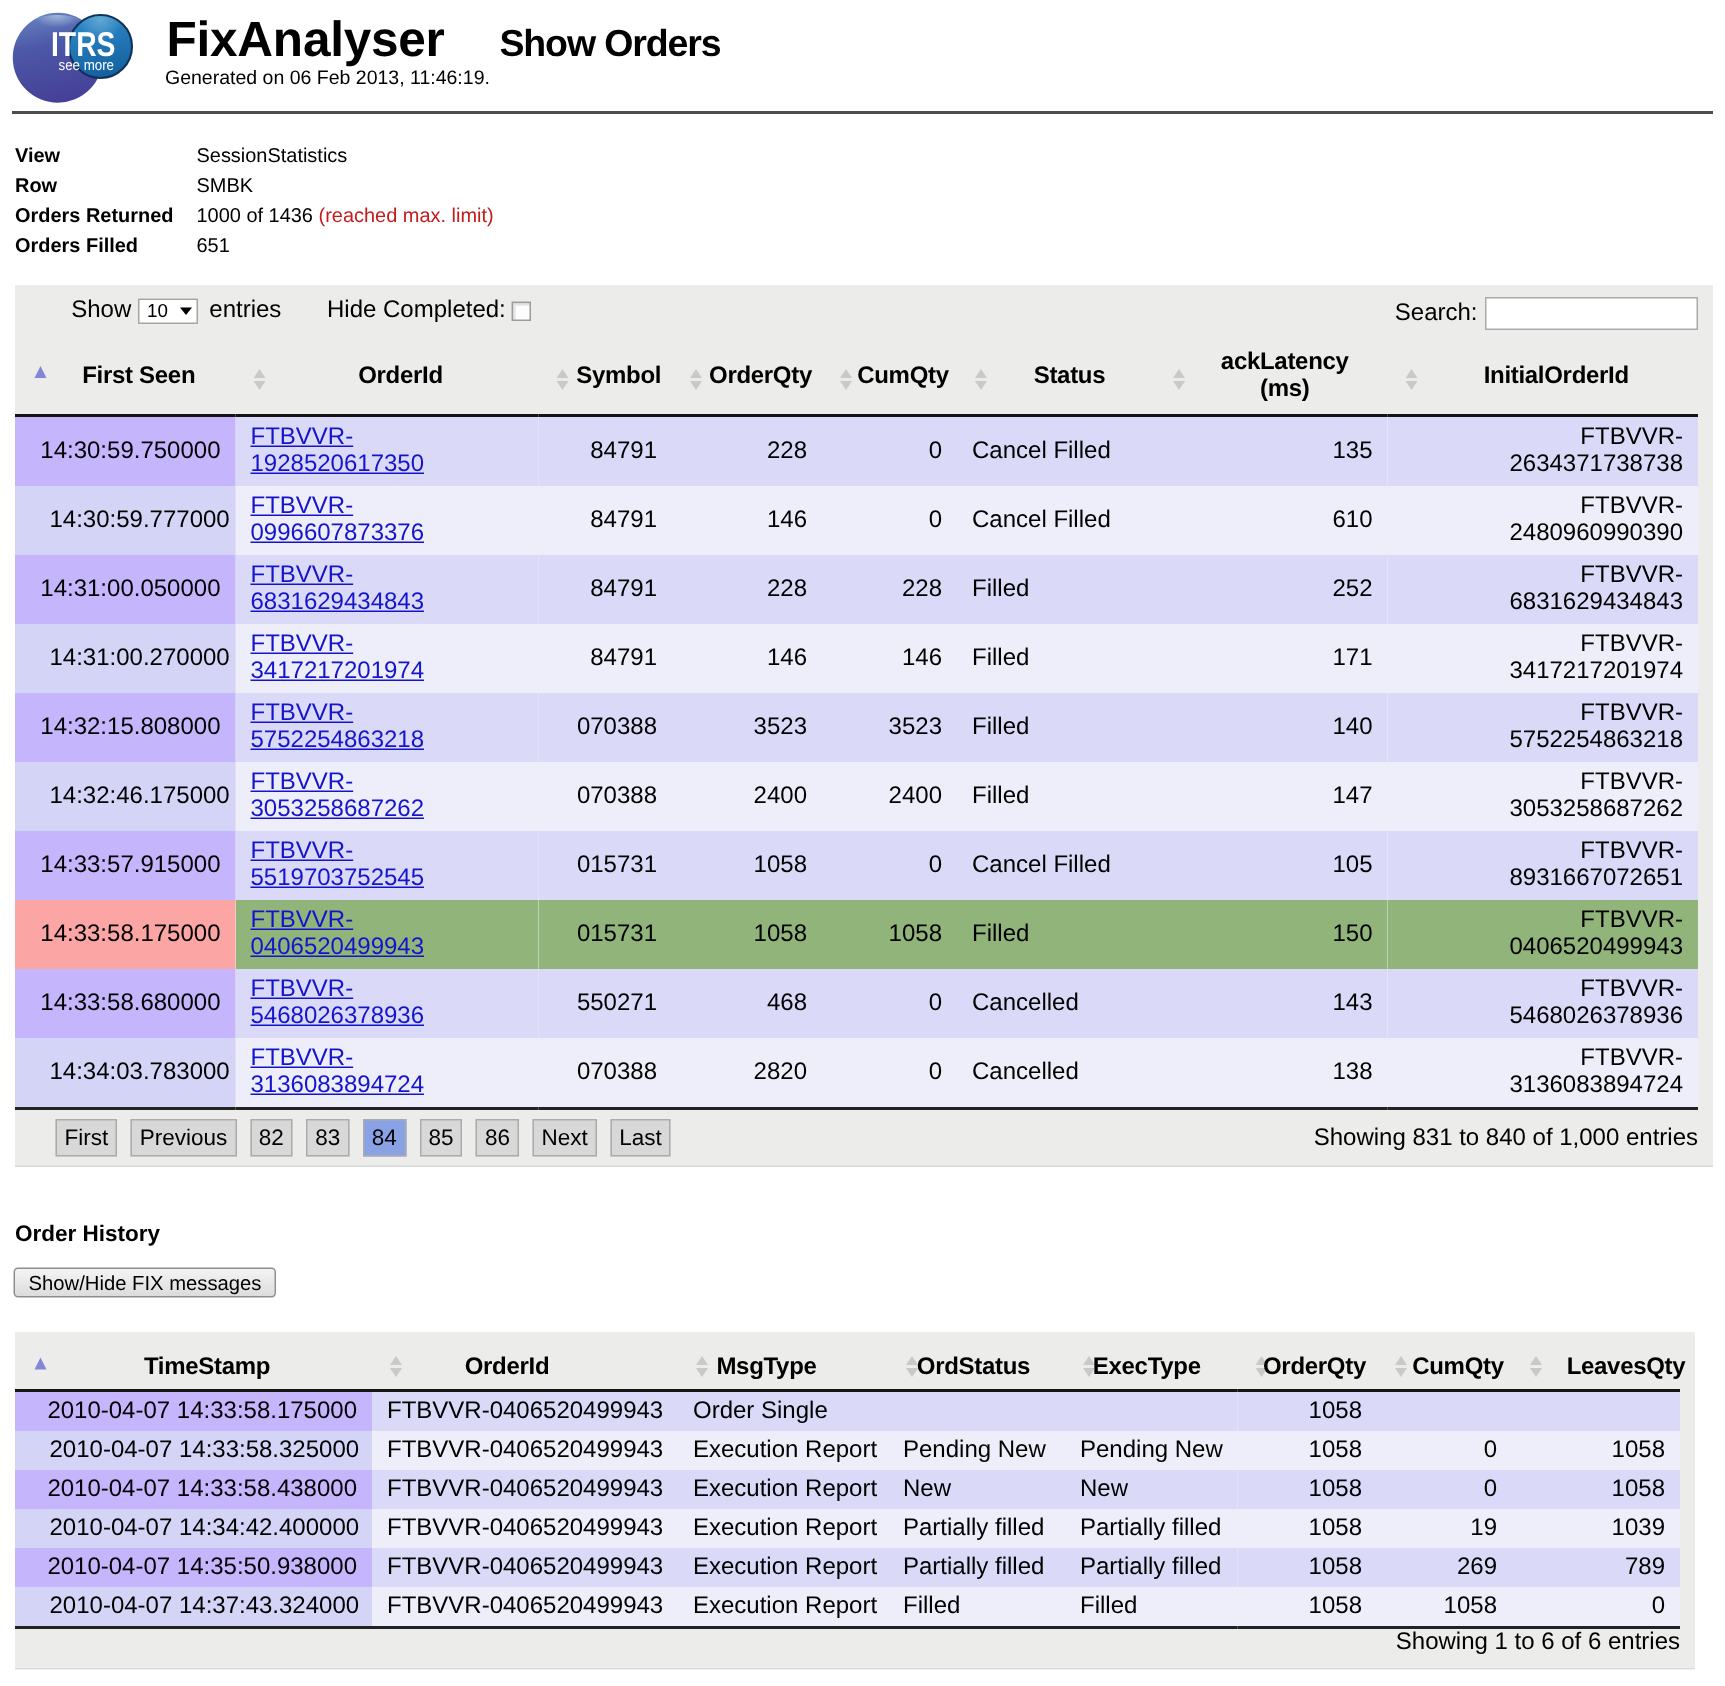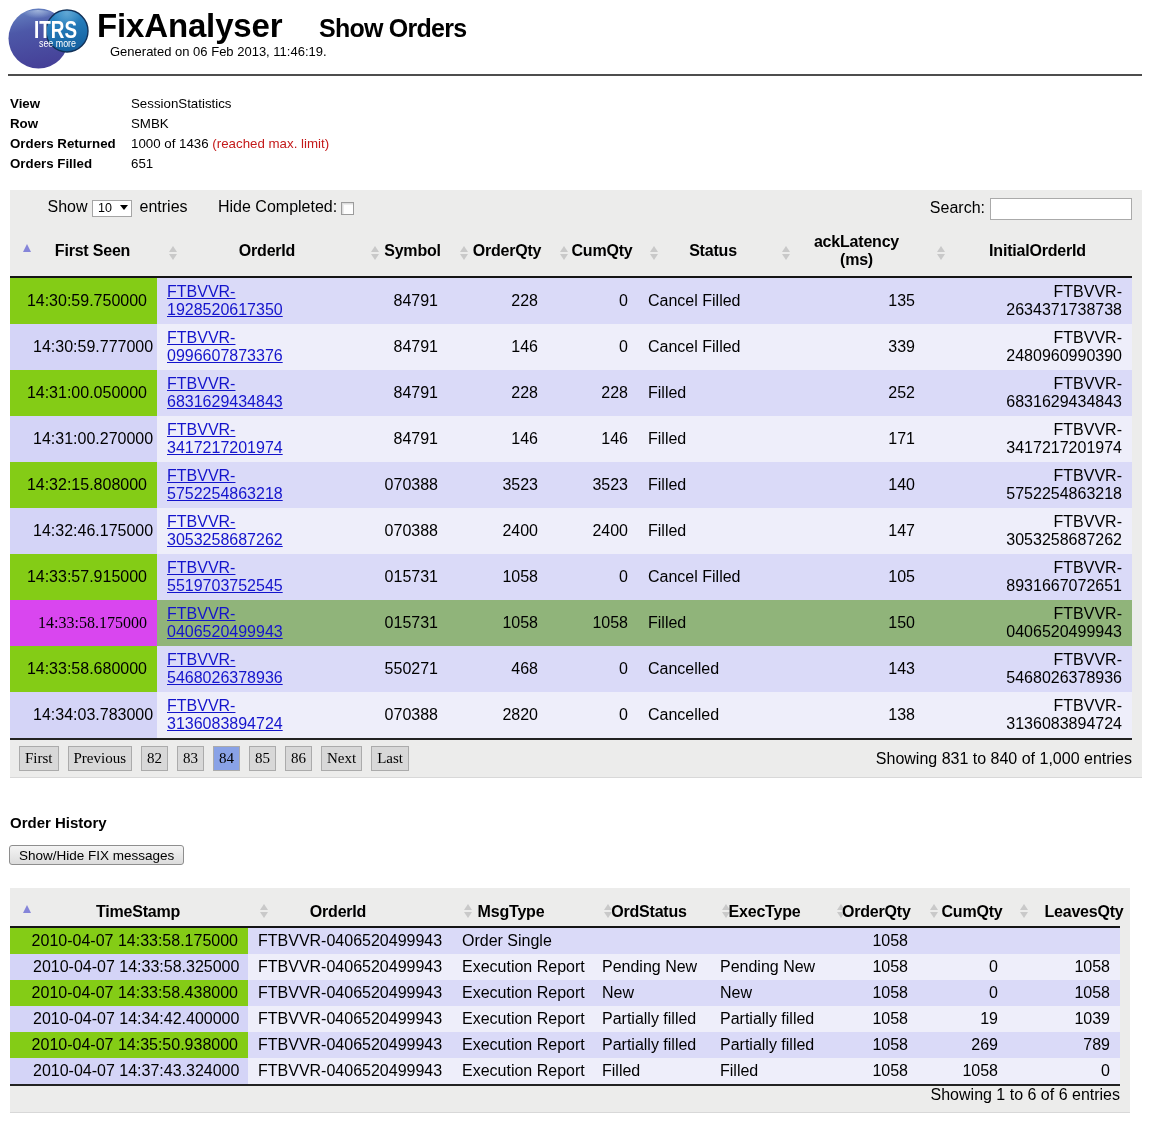--- a/index.html
+++ b/index.html
@@ -7,21 +7,21 @@
 body {
   margin: 8px;
   font-family: "Liberation Sans", sans-serif;
   font-size: 16px;
   color: #000;
   width: 1134px;
 }
 
 .page-header { position: relative; height: 66px; }
 .logo-svg { position: absolute; left: 0; top: 0; }
-.title-line { position: absolute; left: 89px; top: -1px; height: 37px; }
+.title-line { position: absolute; left: 103px; top: -1px; height: 37px; }
 .app-title {
   font-size: 33px; font-weight: bold; letter-spacing: -0.15px;
   display: inline-block; vertical-align: baseline; line-height: 37px;
 }
 .page-title {
   font-size: 25px; font-weight: bold; letter-spacing: -0.75px;
   display: inline-block; vertical-align: baseline; line-height: 37px;
   margin-left: 36.5px;
 }
 .generated { position: absolute; left: 102px; top: 36px; font-size: 13px; }
@@ -90,25 +90,25 @@
 table.dt2 th:nth-child(8) .lab { position: relative; left: 11px; }
 table.dt td { padding: 0 10px; overflow: hidden; }
 table.dt1 td { height: 46px; }
 table.dt2 td { height: 26px; white-space: nowrap; }
 table.dt tbody { border-bottom: 2px solid #222; }
 td.al-r, th .hwrap { }
 .al-r { text-align: right; }
 .al-l { text-align: left; }
 
 tr.odd  td { background: #dadaf8; }
-tr.odd  td.sort1 { background: #84cc16; }
+tr.odd  td.sort1 { background: #c4b5fd; }
 tr.even td { background: #eeeefa; }
 tr.even td.sort1 { background: #d4d4f7; padding-left: 23px; }
 tr.rowsel td { background: #90b47a; }
-tr.rowsel td.sort1 { background: #d946ef; font-family: Liberation Serif, serif; }
+tr.rowsel td.sort1 { background: #fca5a5; }
 
 .sort-asc {
   position: absolute; left: 13px;
   width: 0; height: 0;
   border-left: 4.5px solid transparent; border-right: 4.5px solid transparent;
   border-bottom: 8px solid #8585d9;
 }
 table.dt1 .sort-asc { top: 15px; }
 table.dt2 .sort-asc { top: 6.5px; }
 .sort-both { position: absolute; left: 12px; width: 9px; height: 14px; }
@@ -116,21 +116,21 @@
 table.dt2 .sort-both { top: 6px; }
 .sort-both i { position: absolute; left: 0; width: 0; height: 0; display: block;
   border-left: 4.5px solid transparent; border-right: 4.5px solid transparent; }
 .sort-both i.up { top: 0; border-bottom: 6px solid #c9c9c9; }
 .sort-both i.dn { bottom: 0; border-top: 6px solid #c9c9c9; }
 
 a.oid { color: #1414cc; }
 .wrapcell { display: inline-block; max-width: 120px; word-wrap: break-word; }
 
 .dt-footer { position: relative; height: 37px; }
-.dt-paginate { position: absolute; left: 9px; top: 6px; font-family: Liberation Serif, serif; }
+.dt-paginate { position: absolute; left: 27px; top: 6px; }
 .pg-btn {
   display: inline-block; height: 23px; line-height: 23px; padding: 0 5px;
   background: #d8d8d8; border: 1px solid #ababab; font-size: 15px;
   margin-right: 9px; text-align: center; color: #000;
 }
 .pg-btn.active { background: #89a2e6; }
 .dt-info { position: absolute; right: 0px; top: 10px; font-size: 16px; }
 
 .dt-footer2 { position: relative; height: 26px; }
 .dt-footer2 .dt-info { right: 0px; top: 0px; text-align: center; }
@@ -268,21 +268,21 @@
           <td class="al-r">135</td>
           <td class="al-r"><span class="wrapcell">FTBVVR-2634371738738</span></td>
         </tr>
         <tr class="even">
           <td class="al-r sort1">14:30:59.777000</td>
           <td class="al-l"><a class="oid wrapcell" href="#">FTBVVR-0996607873376</a></td>
           <td class="al-r">84791</td>
           <td class="al-r">146</td>
           <td class="al-r">0</td>
           <td class="al-l">Cancel Filled</td>
-          <td class="al-r">339</td>
+          <td class="al-r">610</td>
           <td class="al-r"><span class="wrapcell">FTBVVR-2480960990390</span></td>
         </tr>
         <tr class="odd">
           <td class="al-r sort1">14:31:00.050000</td>
           <td class="al-l"><a class="oid wrapcell" href="#">FTBVVR-6831629434843</a></td>
           <td class="al-r">84791</td>
           <td class="al-r">228</td>
           <td class="al-r">228</td>
           <td class="al-l">Filled</td>
           <td class="al-r">252</td>

